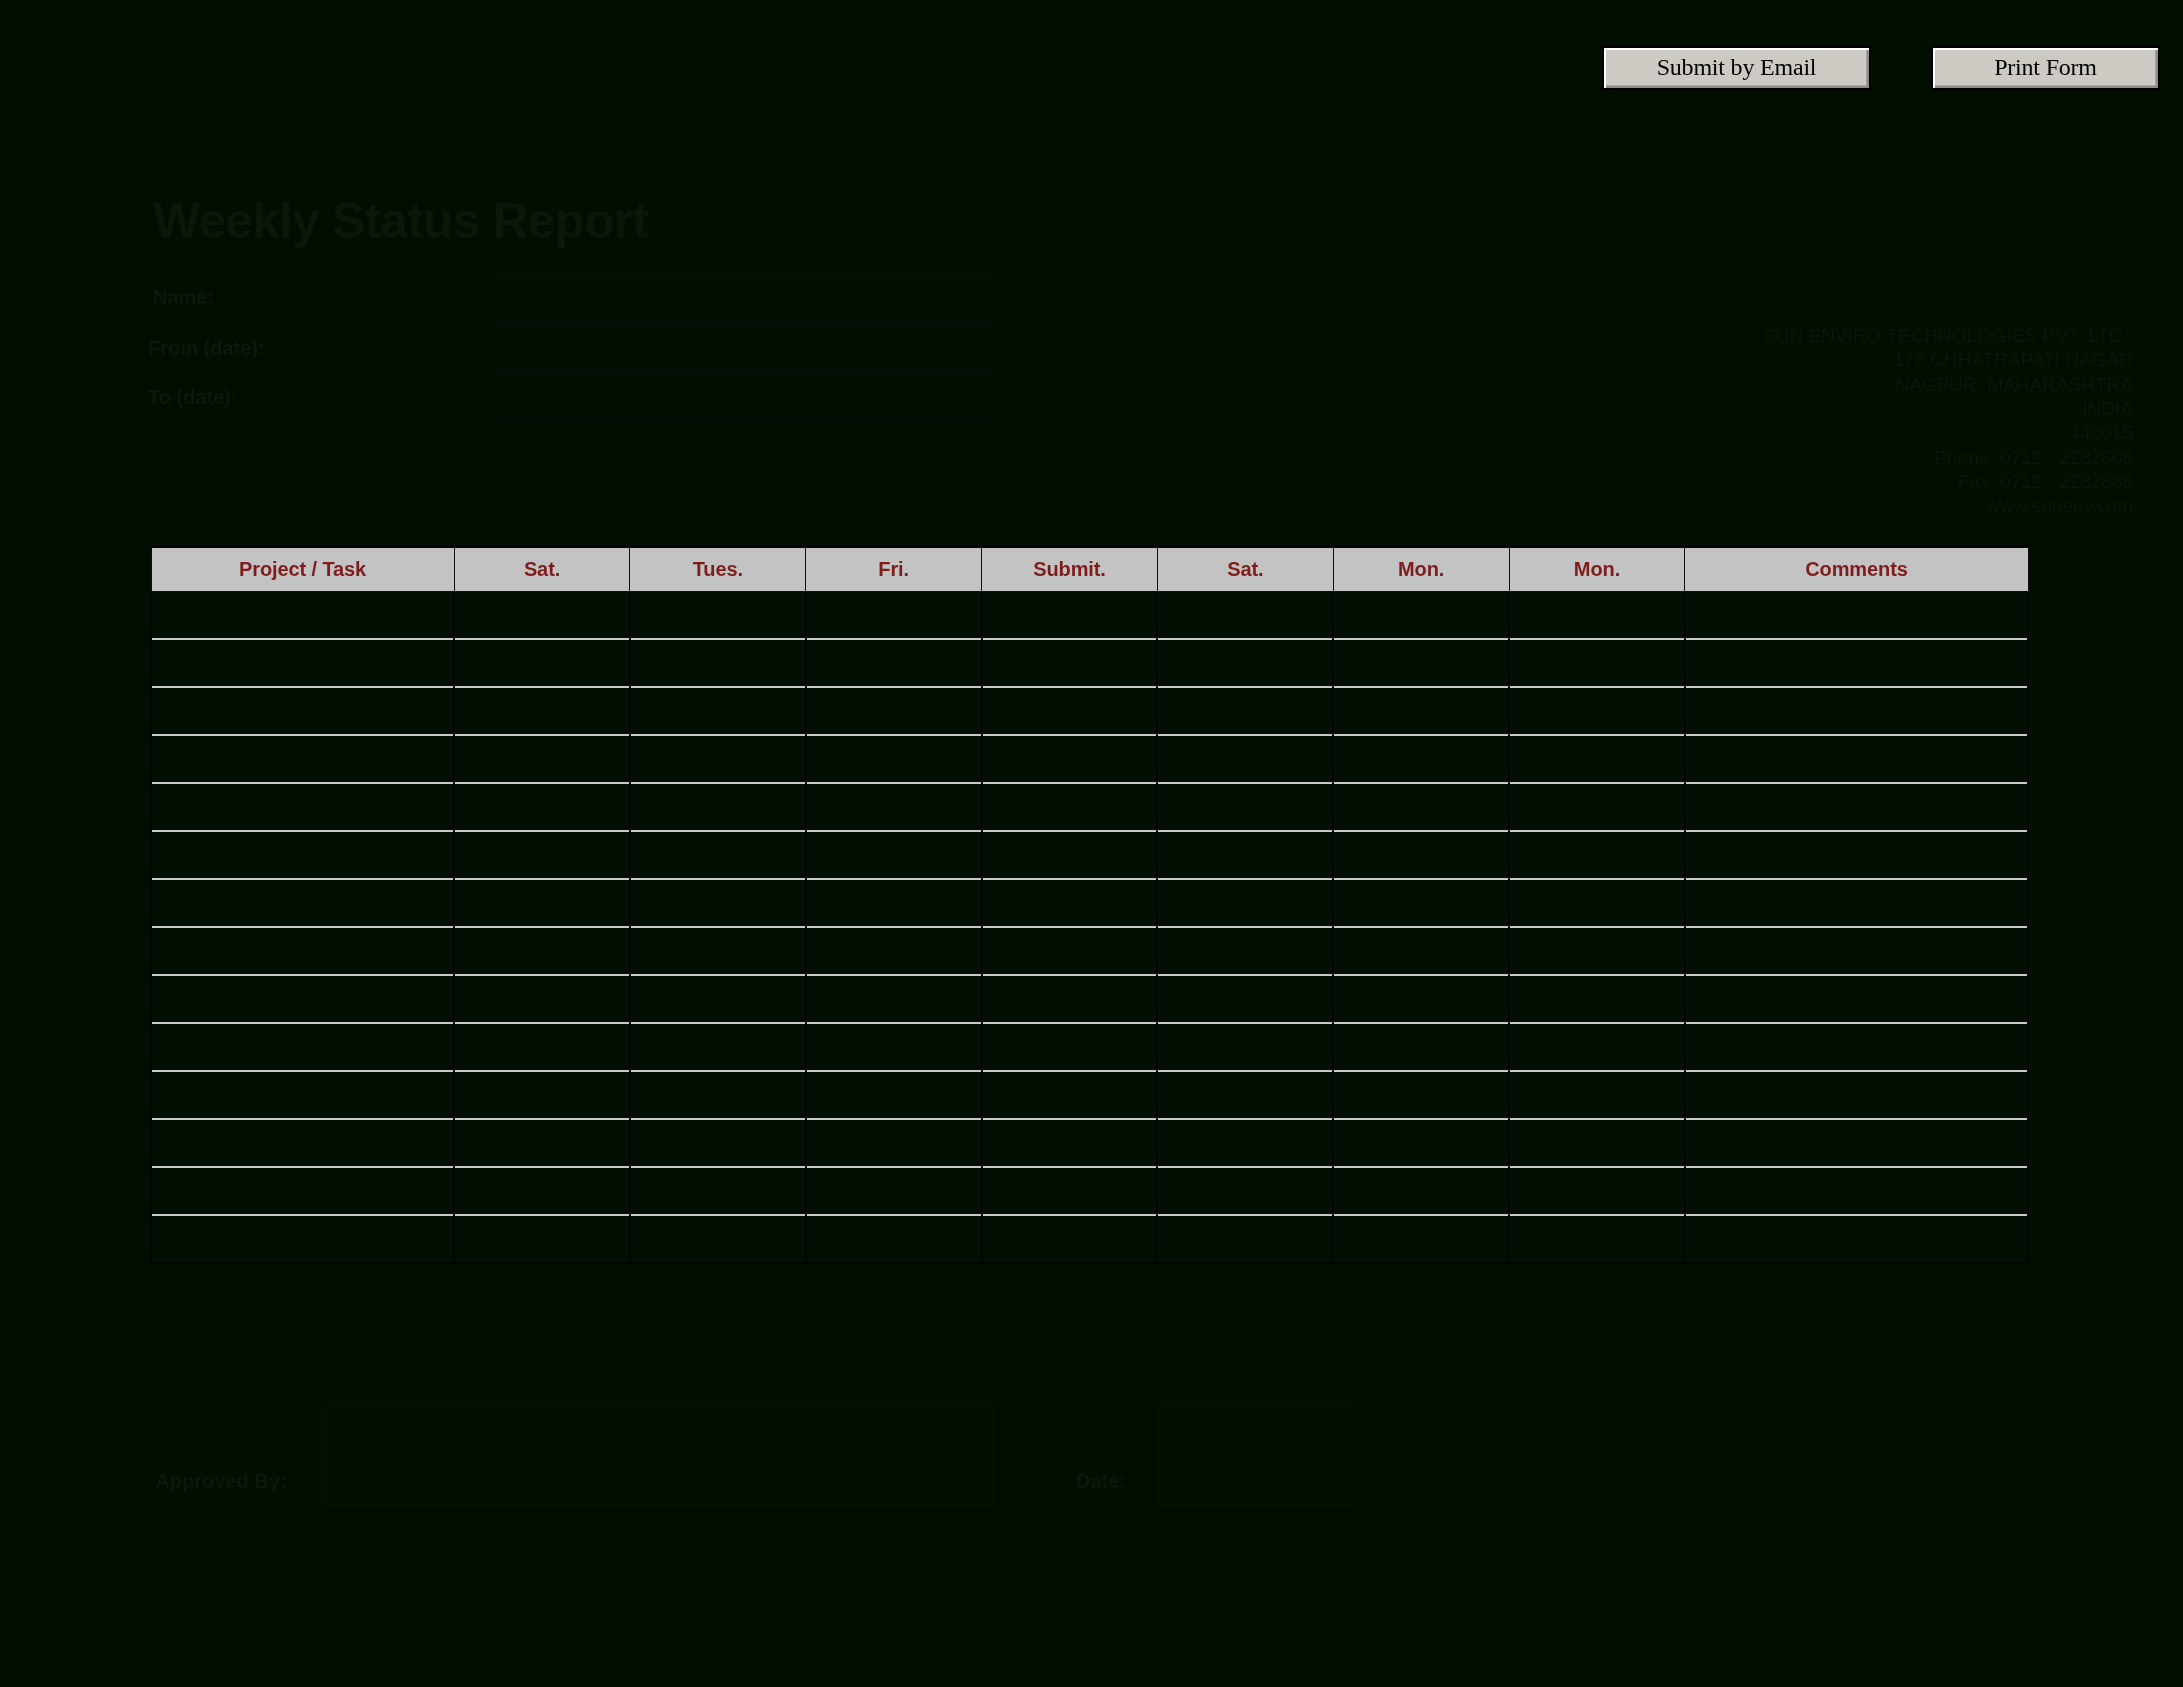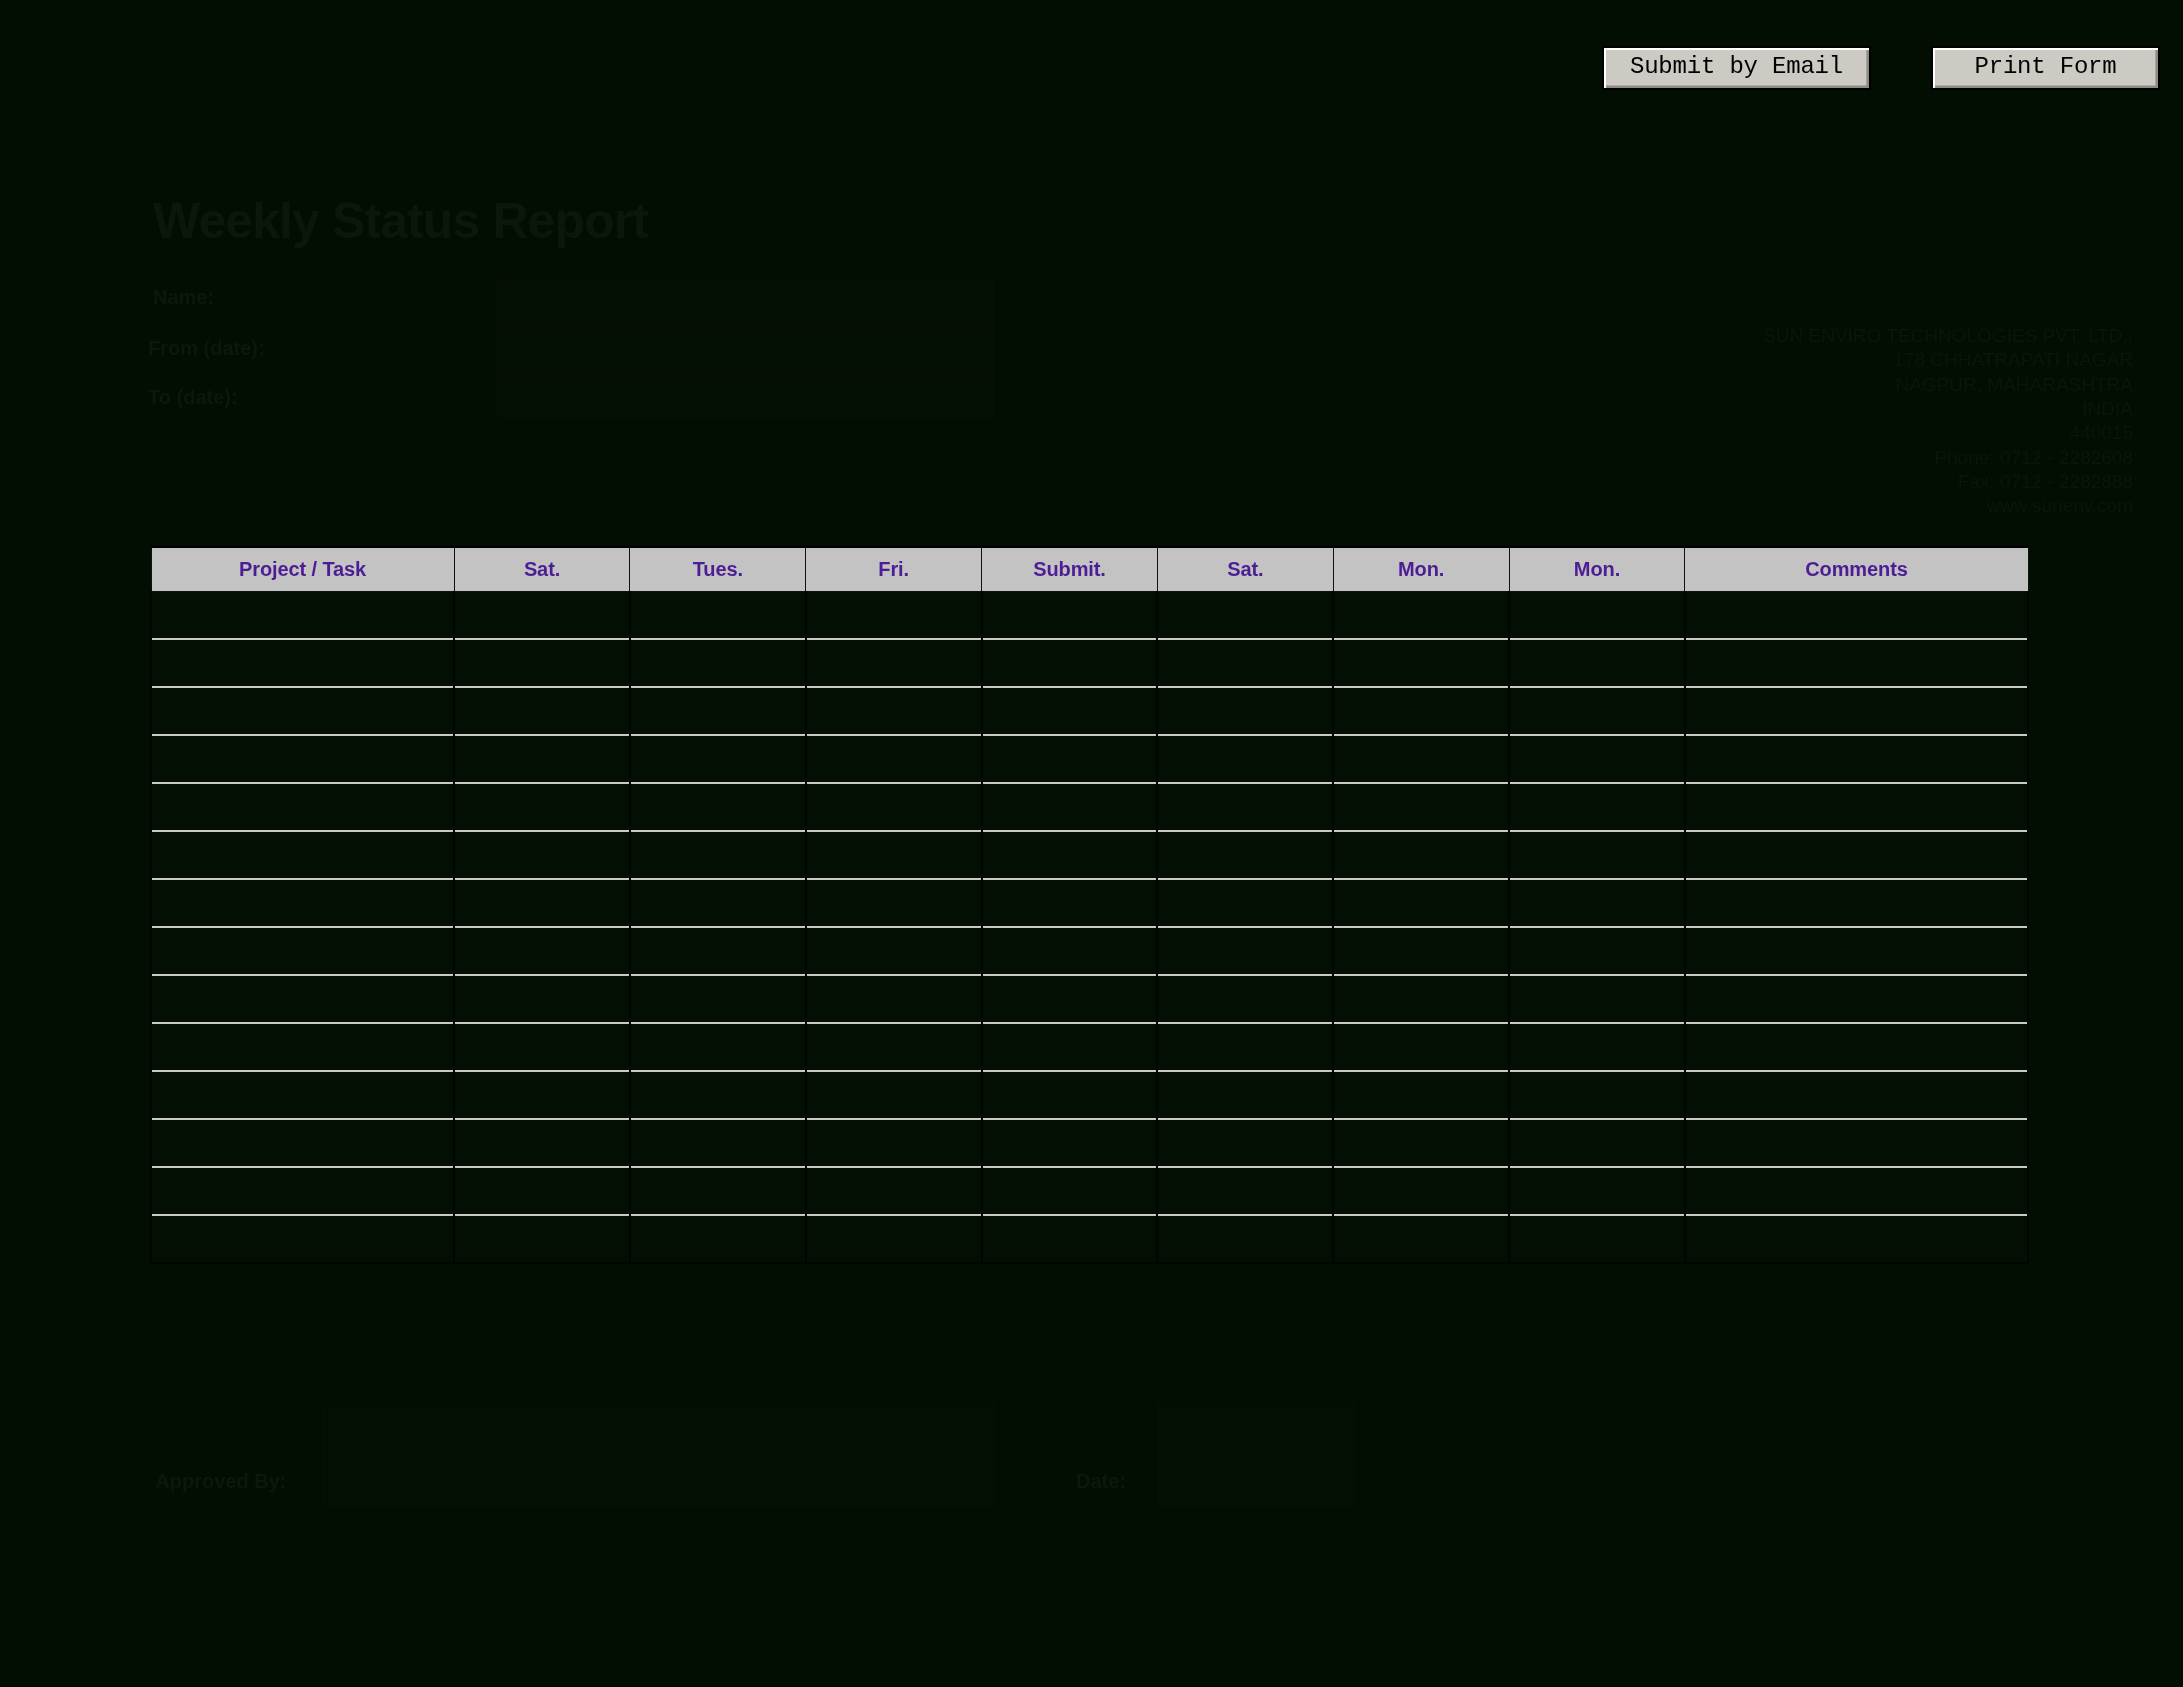--- a/index.html
+++ b/index.html
@@ -26,21 +26,21 @@
     align-items: flex-start;
   }
   .form-button {
     background: #cdcac3;
     color: #000000;
     border: none;
     box-shadow:
       inset 2px 2px 0 0 #ffffff,
       inset -2.6px -2.6px 0 0 #8e8b85,
       0 0 0 2px #000000;
-    font-family: Liberation Mono, monospace;
+    font-family: Liberation Serif, serif;
     font-size: 24px;
     letter-spacing: -0.2px;
     padding: 6.6px 0 9.3px 0;
     text-align: center;
     cursor: pointer;
     line-height: 1;
   }
   #btn-submit-email { width: 265px; }
   #btn-print-form   { width: 225px; margin-left: 44px; }
 
@@ -104,21 +104,21 @@
   #status-table {
     position: absolute;
     left: 150px;
     top: 546px;
     width: 1879px;
     border-collapse: collapse;
     table-layout: fixed;
   }
   #status-table th {
     background: #c3c3c3;
-    color: #4c1d95;
+    color: #7f1d1d;
     font-size: 20px;
     font-weight: bold;
     height: 41px;
     border: 1.3px solid #111111;
     border-top: 2.6px solid #000000;
     text-align: center;
     letter-spacing: -0.1px;
   }
   #status-table td {
     height: 46px;

